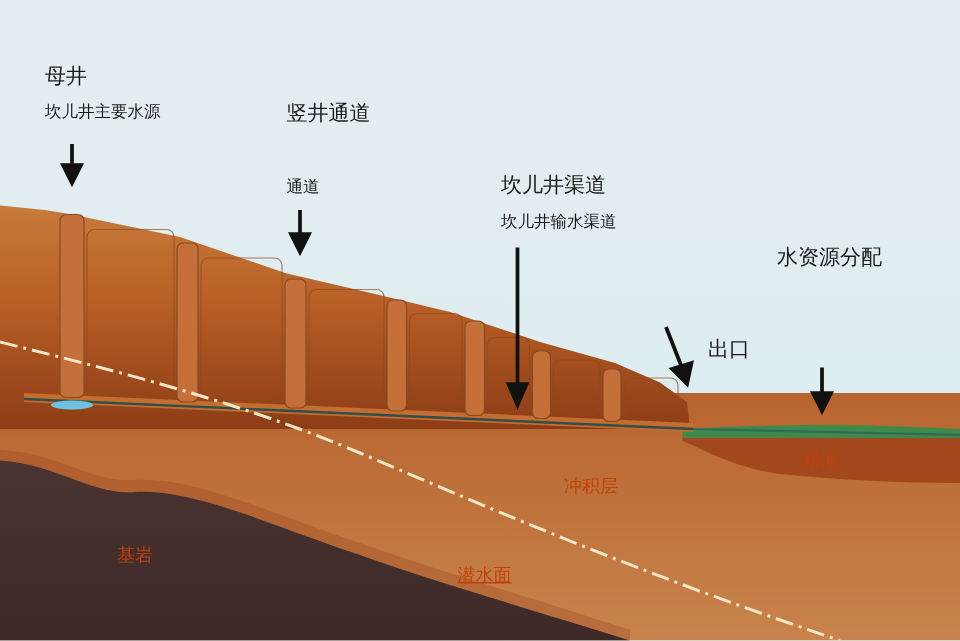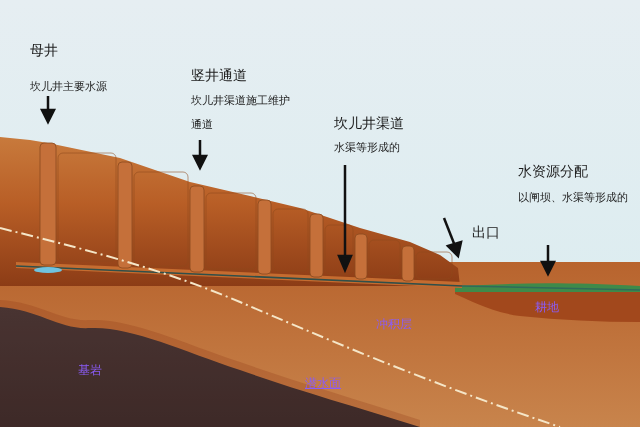--- a/index.html
+++ b/index.html
@@ -2,21 +2,21 @@
 <html><head>
   <meta charset="utf-8">
   <style>
     html, body { margin: 0; padding: 0; }
     body { width: 640px; height: 427px; overflow: hidden; background: #ddeef0; font-family: "DejaVu Sans", sans-serif; }
     .stage { position: relative; width: 540px; height: 427px; }
     svg.scene { position: absolute; left: 0; top: 0; }
     .label { position: absolute; color: #1a1a1a; white-space: nowrap; }
     .title { font-size: 14px; }
     .sub { font-size: 11px; line-height: 21px; }
-    .ground-label { position: absolute; font-size: 12px; color: #8b5cf6; white-space: nowrap; }
+    .ground-label { position: absolute; font-size: 12px; color: #c2410c; white-space: nowrap; }
   </style>
 </head>
 <body>
 
 <div class="stage">
   <svg class="scene" width="640" height="427" viewBox="0 0 640 427">
     <defs>
       <linearGradient id="skyG" x1="0" y1="0" x2="0" y2="1">
         <stop offset="0" stop-color="#e6eef2"></stop>
         <stop offset="1" stop-color="#d8ecef"></stop>
@@ -84,31 +84,29 @@
       <line x1="345" y1="165" x2="345" y2="258"></line>
       <polygon points="339,256 351,256 345,270"></polygon>
       <line x1="444" y1="218" x2="455" y2="246"></line>
       <polygon points="448,246 461,242 458,256"></polygon>
       <line x1="548" y1="245" x2="548" y2="264"></line>
       <polygon points="542,262 554,262 548,274"></polygon>
     </g>
   </svg>
 
   <div class="label title" style="left:30px;top:42px;">母井</div>
-  <div class="label sub" style="left:30px;top:64px;margin-top:12px;">坎儿井主要水源</div>
+  <div class="label sub" style="left:30px;top:64px;">坎儿井主要水源</div>
 
   <div class="label title" style="left:191px;top:67px;">竖井通道</div>
-  <div class="label sub" style="left:191px;top:90px;">坎儿井渠道施工维护</div>
   <div class="label sub" style="left:191px;top:114px;">通道</div>
 
   <div class="label title" style="left:334px;top:115px;">坎儿井渠道</div>
-  <div class="label sub" style="left:334px;top:137px;">水渠等形成的</div>
+  <div class="label sub" style="left:334px;top:137px;">坎儿井输水渠道</div>
 
   <div class="label title" style="left:425px;top:224px;margin-left:47px;">出口</div>
 
   <div class="label title" style="left:518px;top:163px;">水资源分配</div>
-  <div class="label sub" style="left:518px;top:187px;">以闸坝、水渠等形成的</div>
 
   <div class="ground-label" style="left:535px;top:299px;">耕地</div>
   <div class="ground-label" style="left:376px;top:316px;">冲积层</div>
   <div class="ground-label" style="left:305px;top:375px;text-decoration:underline;">潜水面</div>
   <div class="ground-label" style="left:78px;top:362px;">基岩</div>
 </div>
 
 </body></html>

